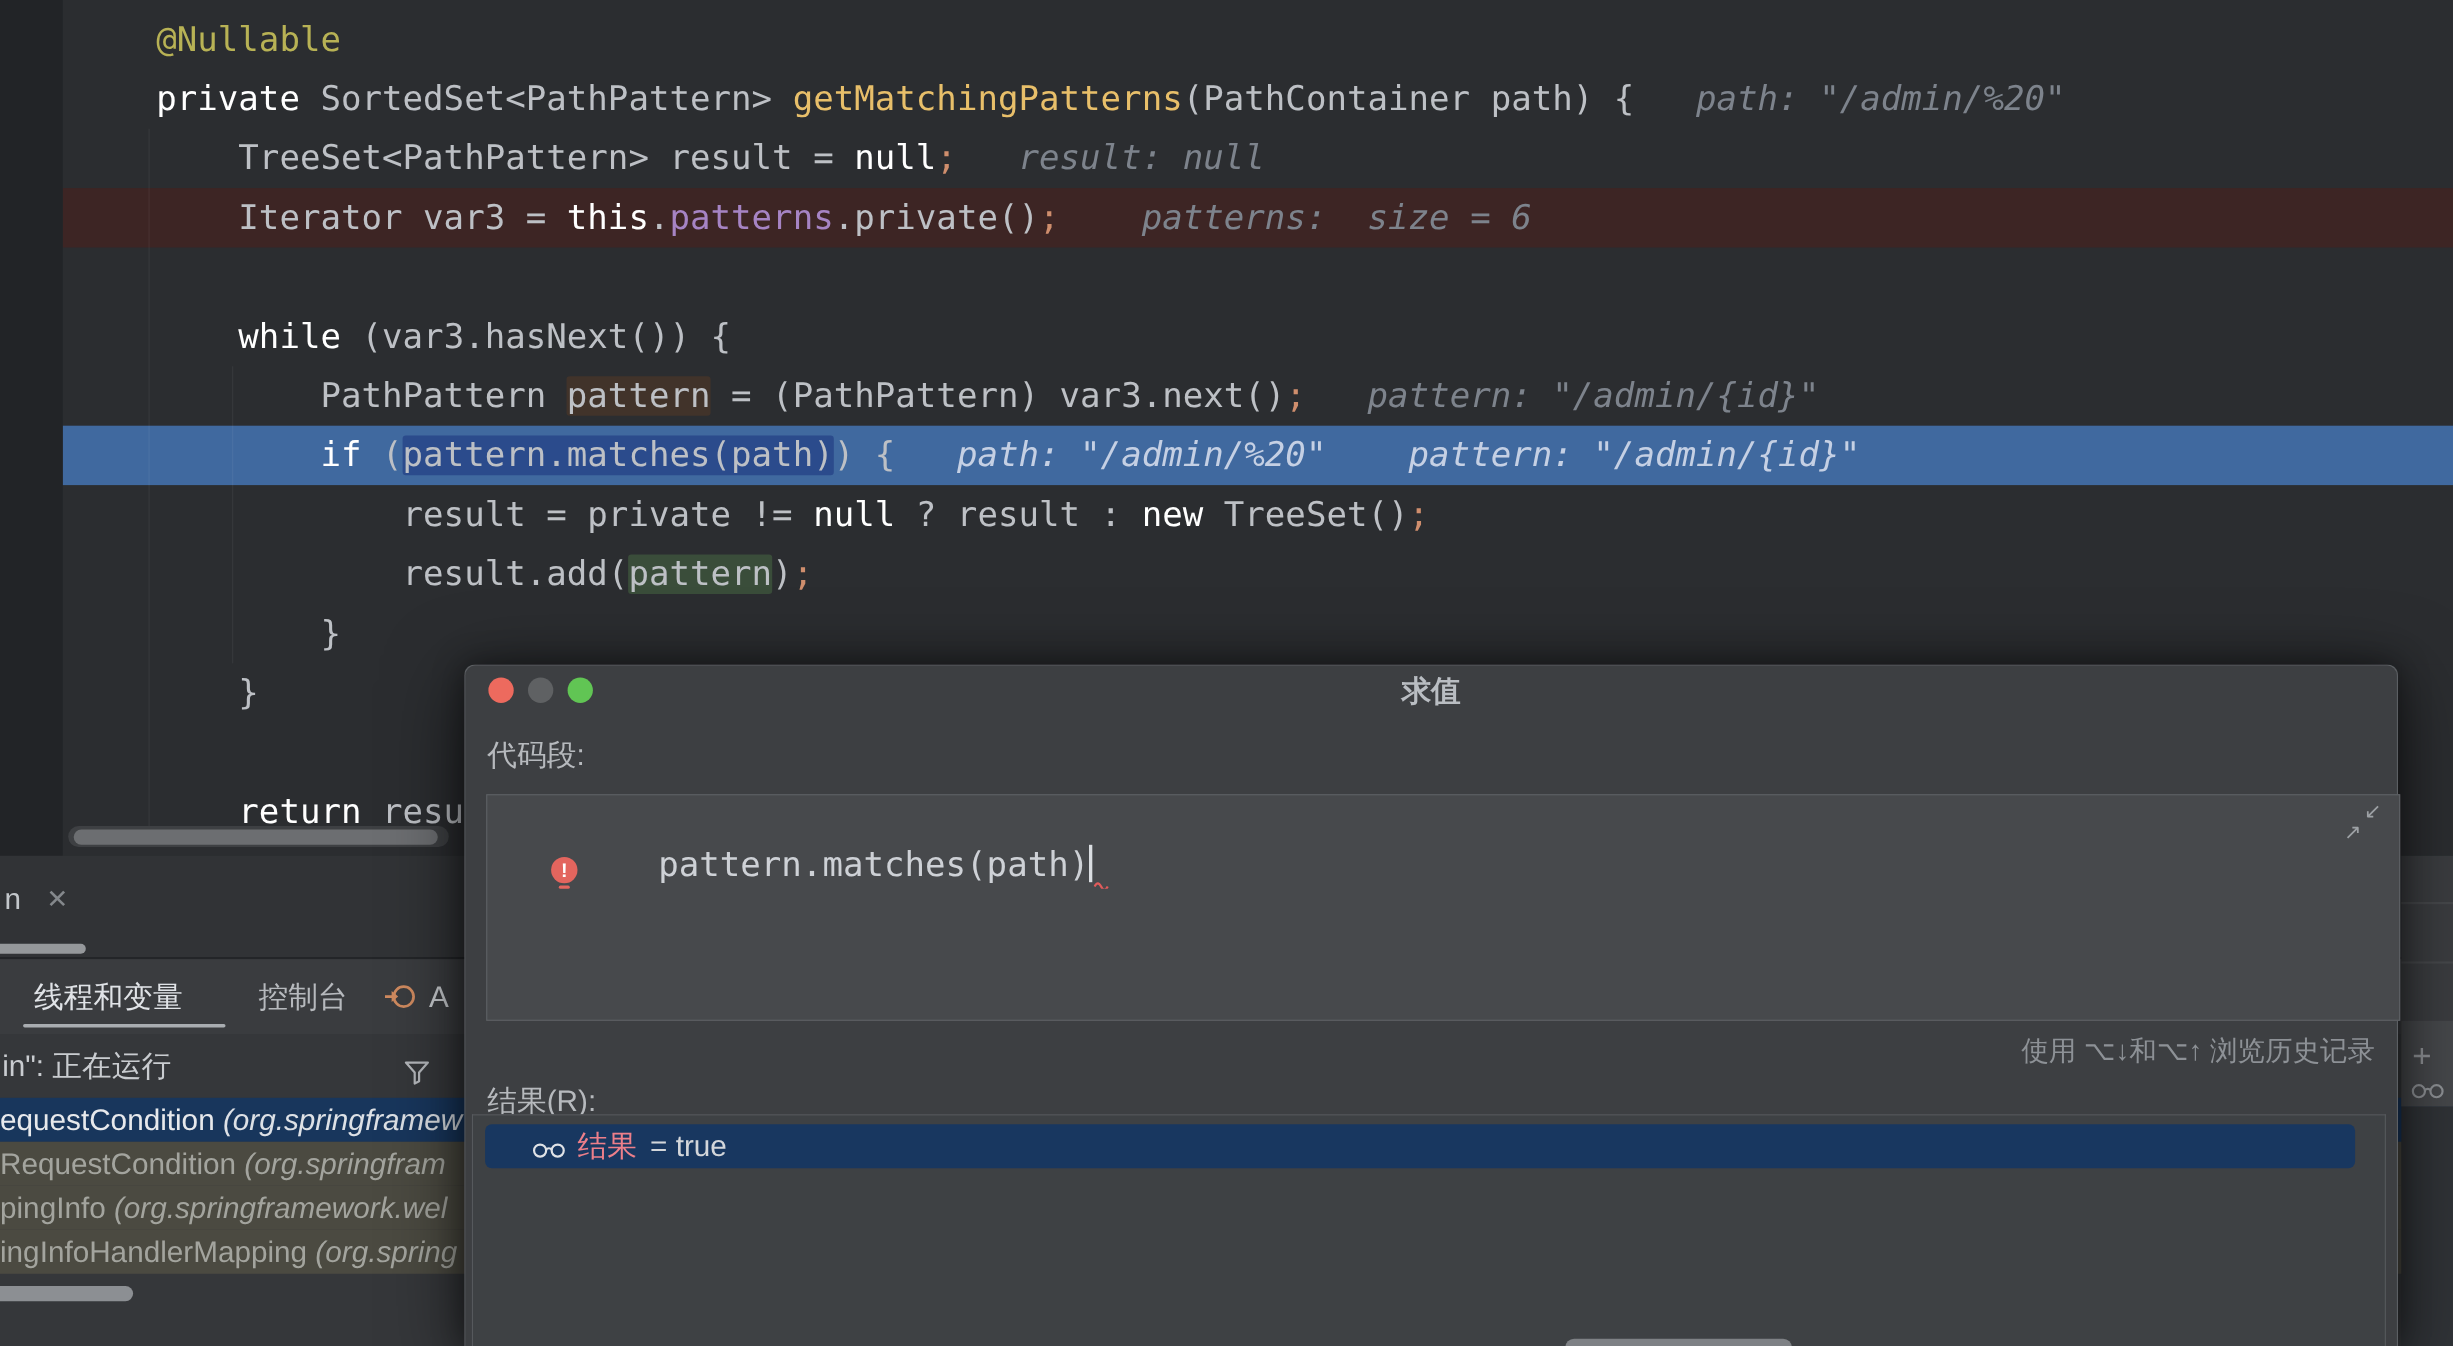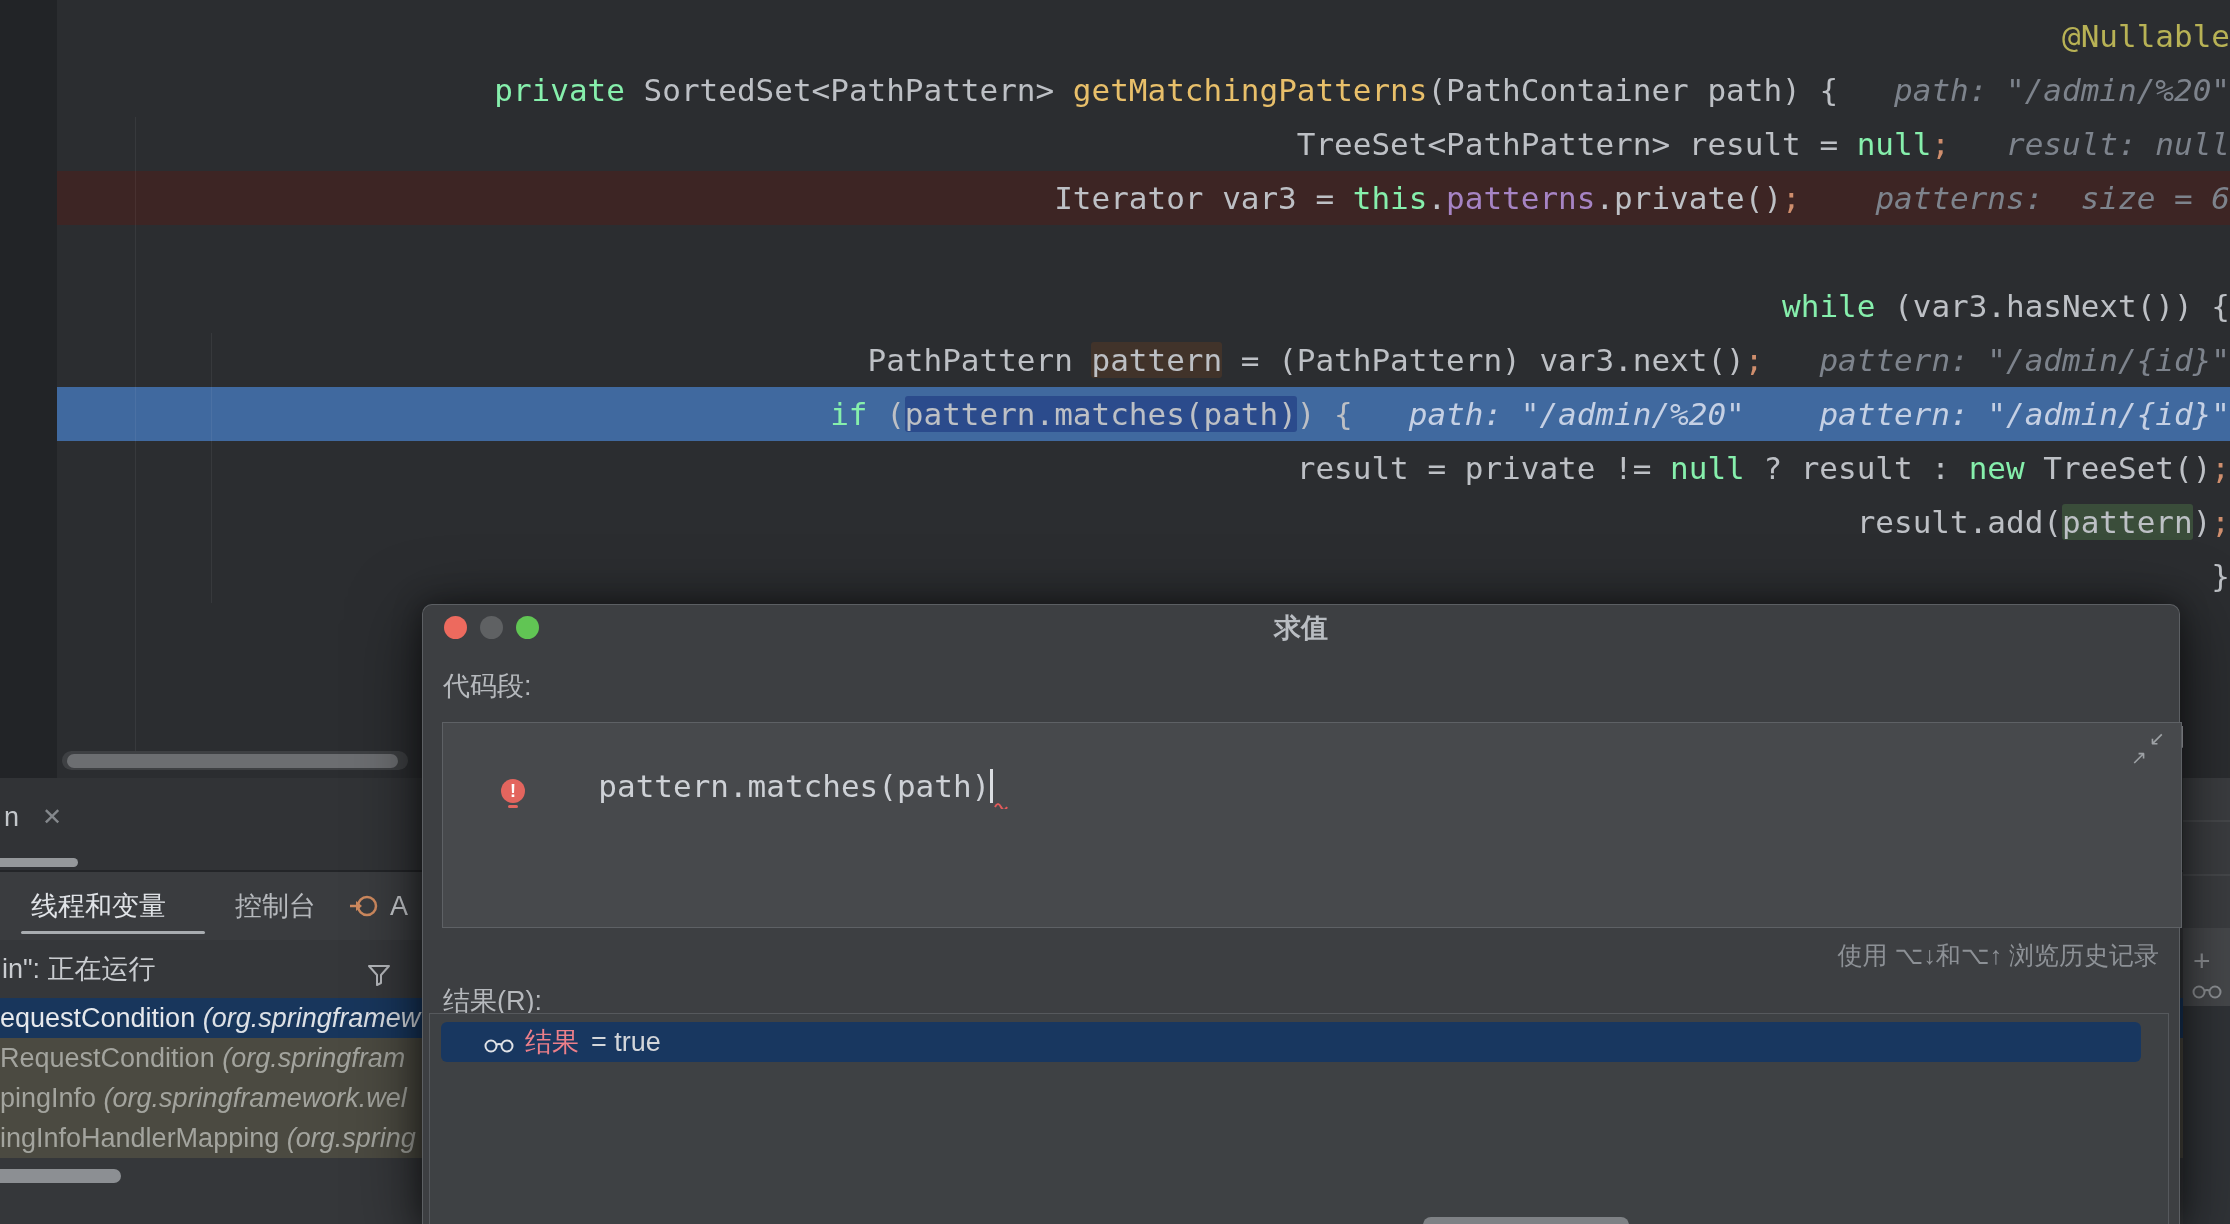--- a/index.html
+++ b/index.html
@@ -3,24 +3,24 @@
 <meta charset="utf-8">
 <style>
   html,body{margin:0;padding:0;background:#2b2d30;}
   #screen{position:relative;width:2230px;height:1224px;background:#2b2d30;overflow:hidden;
           font-family:"Liberation Sans",sans-serif;}
 
   
   #editor{position:absolute;left:0;top:0;width:2230px;height:778px;background:#2b2d30;overflow:hidden;}
   #code-lines{position:absolute;left:0;top:9px;width:2230px;}
   .code-line{height:54px;line-height:54px;margin-left:57px;padding-left:85px;
-             font-family:"DejaVu Sans Mono",monospace;font-size:31px;white-space:pre;text-align:right;}
+             font-family:"DejaVu Sans Mono",monospace;font-size:31px;white-space:pre;}
   .line-red{background:#3d2524;}
   .line-exec{background:#40699f;}
-  .tk-ann{color:#b8b255;} .tk-kw{color:#86efac;} .tk-method{color:#e8bf6a;}
+  .tk-ann{color:#b8b255;} .tk-kw{color:#ffffff;} .tk-method{color:#e8bf6a;}
   .tk-plain{color:#bdc0c5;} .tk-field{color:#a684c4;} .tk-semi{color:#cf8e6d;}
   .tk-hint{color:#7d838c;font-style:italic;}
   .tk-hintexec{color:#c5d0e4;font-style:italic;}
   .box-brown{background:#41332a;border-radius:3px;}
   .box-blue{background:#2b4b8c;border-radius:3px;}
   .box-green{background:#3a4d3a;border-radius:3px;}
   .indent-guide{position:absolute;width:1px;background:rgba(255,255,255,0.06);}
   #guide1{left:135px;top:117px;height:649px;}
   #guide2{left:211px;top:333px;height:270px;}
   #gutter-strip{position:absolute;left:0;top:0;width:57px;height:778px;background:#222427;z-index:3;}

